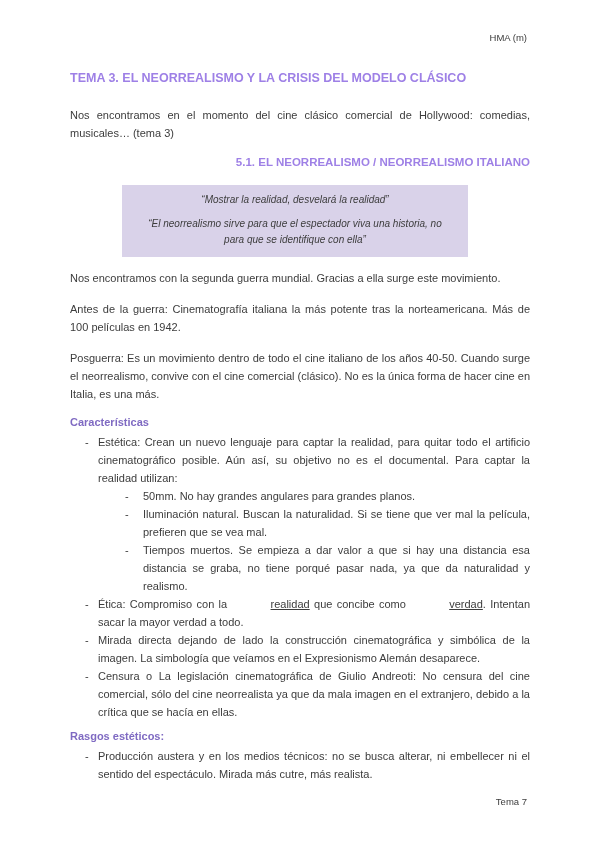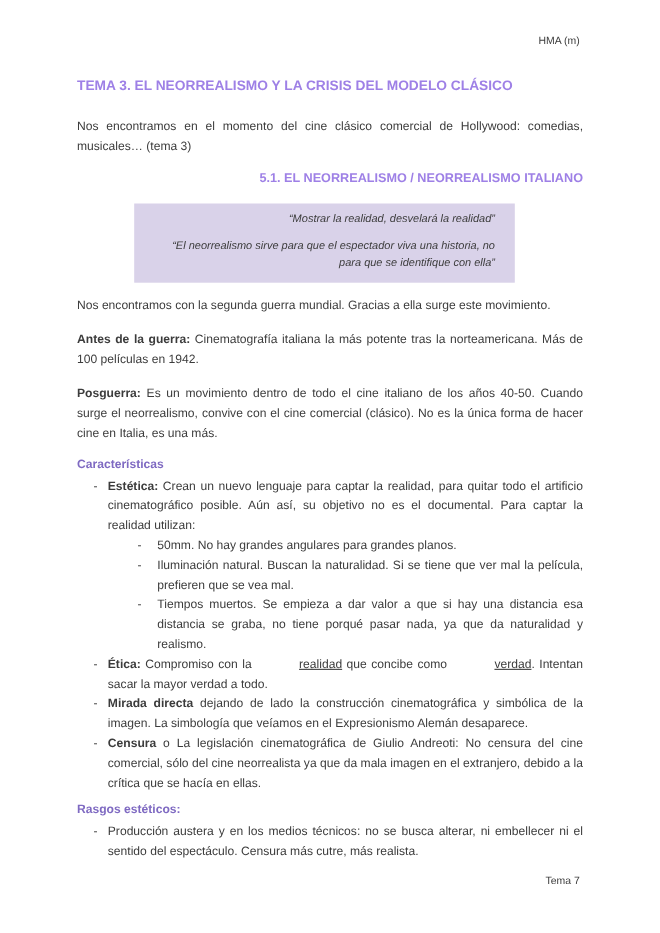--- a/index.html
+++ b/index.html
@@ -27,30 +27,30 @@
   .h3{color:var(--accent2);font-weight:bold;font-size:11px;line-height:15px;margin:12px 0 0 0;}
   .mt14{margin-top:8px;}
   .p{margin:13px 0 0 0;text-align:justify;}
   .mt20{margin-top:4px;}
   .intro{margin-top:20px;}
   .quotebox{
     margin:15px 0 12px 52px;
     width:346px;box-sizing:border-box;
     padding:7px 18px 9px 18px;
     background:var(--quote-bg);
-    text-align:right;font-style:italic;
+    text-align:center;font-style:italic;
     font-size:10px;line-height:16px;
   }
   .q2{margin-top:8px;}
   .list{margin-top:3px;}
   .li1{position:relative;padding-left:28px;text-align:justify;}
   .li1 > .mk{position:absolute;left:15px;}
   .li2{position:relative;padding-left:73px;text-align:justify;}
   .li2 > .mk{position:absolute;left:55px;}
-  .b{font-weight:bold;}
+  .b{font-weight:normal;}
   .u{text-decoration:underline;margin-left:39px;}
 </style>
 </head>
 <body>
 
 <div class="page">
 
   <div class="header">
     <span>HMA (m)</span>
   </div>
@@ -105,21 +105,21 @@
       <div class="li1">
         <span class="mk">-</span><span class="b">Censura</span><span> o La legislación cinematográfica de Giulio Andreoti: No censura del cine comercial, sólo del cine neorrealista ya que da mala imagen en el extranjero, debido a la crítica que se hacía en ellas.</span>
       </div>
 
     </div>
 
     <div class="h3 mt14">Rasgos estéticos:</div>
 
     <div class="list">
       <div class="li1">
-        <span class="mk">-</span><span>Producción austera y en los medios técnicos: no se busca alterar, ni embellecer ni el sentido del espectáculo. Censura más cutre, más realista.</span>
+        <span class="mk">-</span><span>Producción austera y en los medios técnicos: no se busca alterar, ni embellecer ni el sentido del espectáculo. Mirada más cutre, más realista.</span>
       </div>
     </div>
 
   </div>
 
   <div class="footer">
     <span>Tema 7</span>
   </div>
 
 </div>

